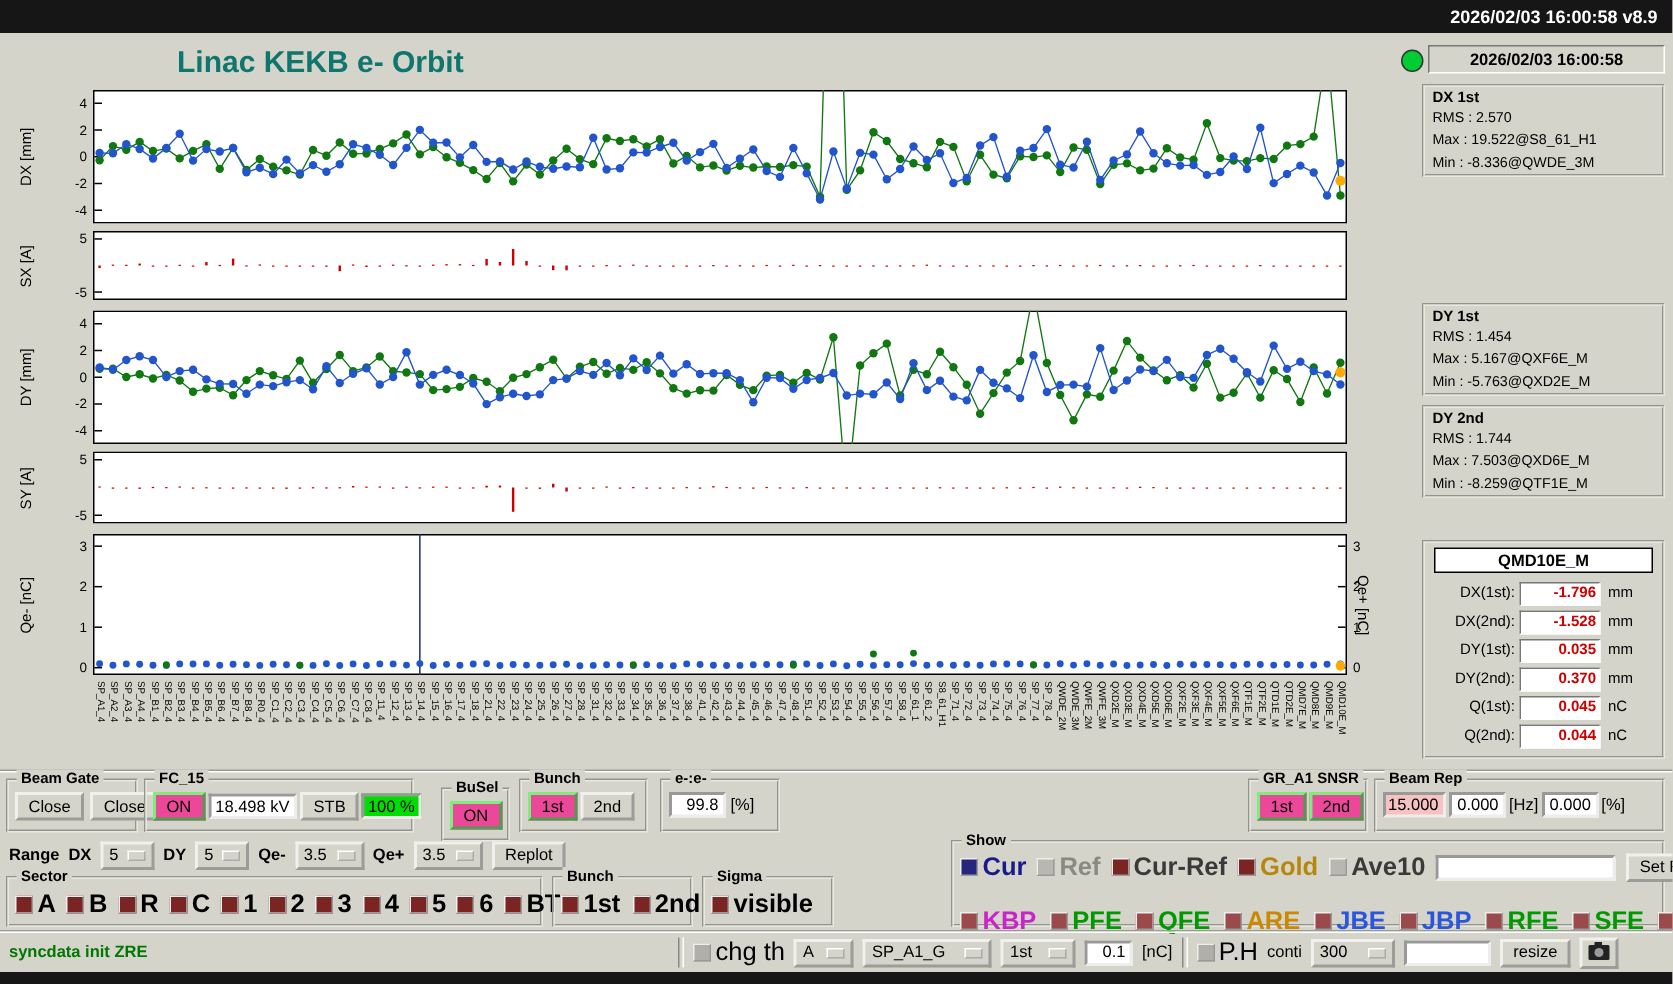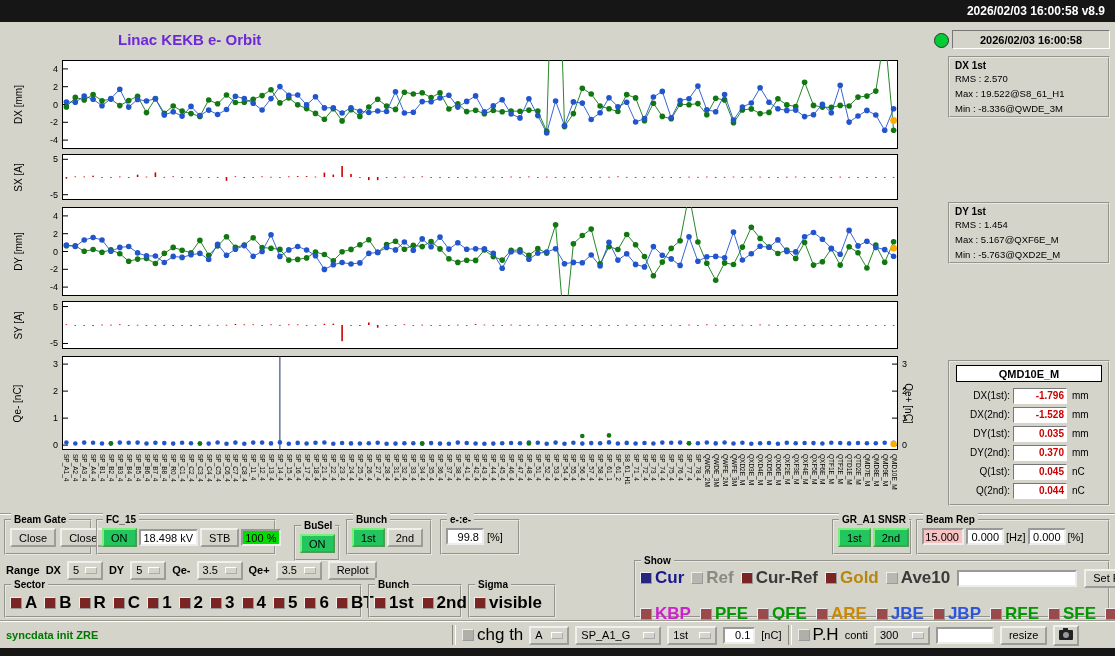--- a/index.html
+++ b/index.html
@@ -1,20 +1,20 @@
 <!DOCTYPE html>
 <html><head>
 <meta charset="utf-8">
 <style>
   html,body{margin:0;padding:0;}
   body{width:1115px;height:656px;position:relative;background:#d4d4cb;font-family:"Liberation Sans",sans-serif;overflow:hidden;}
   #topbar{position:absolute;left:0;top:0;width:1115px;height:22px;background:#161616;color:#fff;font-size:12px;font-weight:bold;display:flex;align-items:center;justify-content:flex-end;padding-right:10px;box-sizing:border-box;}
   #bottombar{position:absolute;left:0;top:648px;width:1115px;height:8px;background:#161616;}
   #main{position:absolute;left:0;top:22px;width:1115px;height:626px;}
-  #page-title{position:absolute;left:118px;top:9px;font-size:15px;font-weight:bold;color:#6d28d9;}
+  #page-title{position:absolute;left:118px;top:9px;font-size:20px;font-weight:bold;color:#0f766e;}
   svg text{font-family:"Liberation Sans",sans-serif;}
   .vtitle{position:absolute;display:flex;align-items:center;justify-content:center;font-size:10px;color:#000;}
   .vtitle span{transform:rotate(-90deg);white-space:nowrap;}
   .vtitle.right span{transform:rotate(90deg);}
   #xlabels{position:absolute;left:36px;top:430px;width:880px;height:58px;overflow:hidden;}
   #xlabels span{position:absolute;top:2px;writing-mode:vertical-rl;font-size:6.5px;line-height:7px;color:#000;white-space:nowrap;}
   .led{position:absolute;left:934px;top:11px;width:13px;height:13px;border-radius:50%;background:#00cc33;border:1px solid #333;}
   .tsbox{position:absolute;left:952px;top:8px;width:156px;height:17px;border:1px solid;border-color:#777 #fff #fff #777;font-size:11px;font-weight:bold;display:flex;align-items:center;justify-content:center;}
   .statgrp{position:absolute;left:948px;width:162px;height:62px;border:2px groove #e8e8e0;box-sizing:border-box;padding:2px 0 0 5px;}
   .stitle{font-size:10px;font-weight:bold;}
@@ -22,21 +22,21 @@
   #qmd{position:absolute;left:948px;top:338px;width:162px;height:146px;border:2px groove #e8e8e0;box-sizing:border-box;padding-top:3px;}
   #qmd-name{width:144px;height:15px;margin:0 auto 4px;background:#fff;border:1px solid #000;font-size:11px;font-weight:bold;display:flex;align-items:center;justify-content:center;}
   .qrow{display:flex;align-items:center;height:19px;padding-left:4px;}
   .qlabel{width:56px;text-align:right;font-size:10px;}
   .qval{width:50px;height:14px;margin-left:3px;background:#fff;border:1px solid;border-color:#777 #fff #fff #777;color:#cc0000;font-size:10px;font-weight:bold;display:flex;align-items:center;justify-content:flex-end;padding-right:2px;}
   .qunit{margin-left:5px;font-size:10px;}
   .grp{position:absolute;border:2px groove #e8e8e0;box-sizing:border-box;}
   .gtitle{position:absolute;top:-8px;left:5px;background:#d4d4cb;padding:0 3px;font-size:10px;font-weight:bold;line-height:13px;white-space:nowrap;}
   .grow{position:absolute;left:4px;top:7px;right:2px;display:flex;align-items:center;gap:3px;}
   .btn{height:19px;padding:0 7px;background:#d4d4cb;border:2px outset #f0f0ec;font-size:11px;display:inline-flex;align-items:center;justify-content:center;box-sizing:border-box;white-space:nowrap;}
-  .btn.green{background:#22c55e;border-color:#7dee7d;}
+  .btn.green{background:#ec4899;border-color:#7dee7d;}
   .readout{height:17px;background:#fff;border:2px inset #ededed;font-size:11px;display:inline-flex;align-items:center;justify-content:flex-end;padding:0 3px;box-sizing:border-box;white-space:nowrap;}
   .readout.green{background:#00dd00;}
   .readout.pink{background:#f6c2c2;}
   .dd{height:19px;background:#d4d4cb;border:2px outset #f0f0ec;display:inline-flex;align-items:center;justify-content:space-between;padding:0 4px;font-size:11px;box-sizing:border-box;white-space:nowrap;}
   .ddi{width:10px;height:5px;margin-left:6px;background:#d4d4cb;border:1px outset #fff;flex:none;}
   .cbitem{display:inline-flex;align-items:center;gap:3px;font-size:17px;font-weight:bold;white-space:nowrap;}
   .cbitem.plain{font-weight:normal;}
   .cb{width:10px;height:10px;border:1px outset #eee;display:inline-block;flex:none;}
   .cbflex{display:inline-flex;align-items:center;gap:7px;}
   .lbl{font-size:11px;white-space:nowrap;}
@@ -166,20 +166,26 @@
     <div class="stitle">DX 1st</div>
     <div class="sline">RMS : 2.570</div>
     <div class="sline">Max : 19.522@S8_61_H1</div>
     <div class="sline">Min : -8.336@QWDE_3M</div>
   </div>
   <div class="statgrp" style="top:180px">
     <div class="stitle">DY 1st</div>
     <div class="sline">RMS : 1.454</div>
     <div class="sline">Max : 5.167@QXF6E_M</div>
     <div class="sline">Min : -5.763@QXD2E_M</div>
+  </div>
+  <div class="statgrp" style="top:248px">
+    <div class="stitle">DY 2nd</div>
+    <div class="sline">RMS : 1.744</div>
+    <div class="sline">Max : 7.503@QXD6E_M</div>
+    <div class="sline">Min : -8.259@QTF1E_M</div>
   </div>
 
   <div id="qmd">
     <div id="qmd-name">QMD10E_M</div>
     <div class="qrow">
       <span class="qlabel">DX(1st):</span>
       <span class="qval">-1.796</span>
       <span class="qunit">mm</span>
     </div>
     <div class="qrow">

